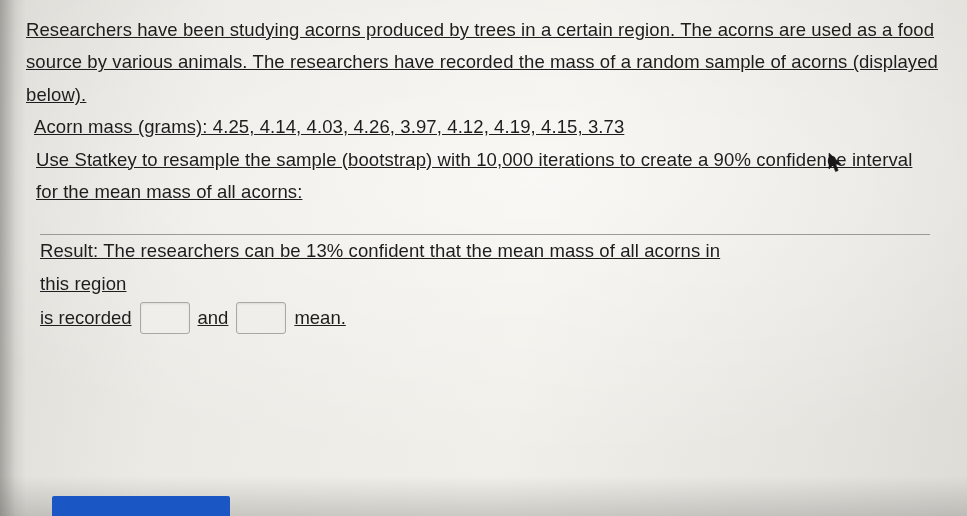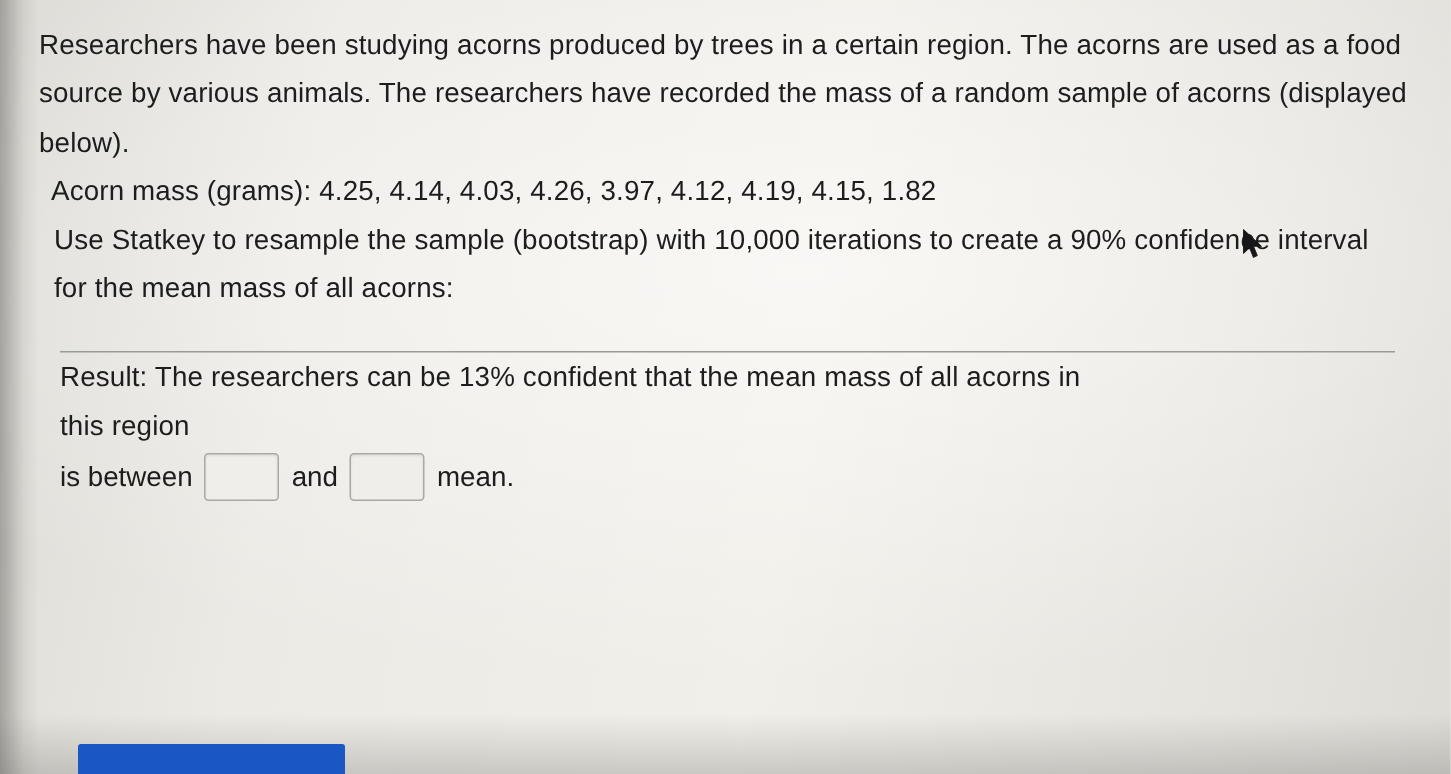--- a/index.html
+++ b/index.html
@@ -36,20 +36,21 @@
     height: 40px;
     background: linear-gradient(0deg, rgba(90,88,84,0.25) 0%, rgba(255,255,255,0) 100%);
     pointer-events: none;
   }
   .content {
     position: absolute;
     left: 0; top: 0;
     width: 772px;
     padding: 14px 26px 0 26px;
     box-sizing: border-box;
+    text-decoration: underline;
   }
   p.para {
     margin: 0;
     font-size: 18.5px;
     line-height: 1.75;
     letter-spacing: 0.1px;
   }
   .intro {
     width: 920px;
   }
@@ -123,30 +124,30 @@
 <body>
 
 <div class="page"></div>
 <div class="shadow-left"></div>
 <div class="shadow-bottom"></div>
 
 <div class="content">
 
   <p class="para intro">Researchers have been studying acorns produced by trees in a certain region. The acorns are used as a food source by various animals. The researchers have recorded the mass of a random sample of acorns (displayed below).</p>
 
-  <p class="para data-line">Acorn mass (grams): 4.25, 4.14, 4.03, 4.26, 3.97, 4.12, 4.19, 4.15, 1.82</p>
+  <p class="para data-line">Acorn mass (grams): 4.25, 4.14, 4.03, 4.26, 3.97, 4.12, 4.19, 4.15, 3.73</p>
 
   <p class="para task">Use Statkey to resample the sample (bootstrap) with 10,000 iterations to create a 90% confidence interval for the mean mass of all acorns:</p>
 
   <div class="divider"></div>
 
   <p class="para result">Result: The researchers can be 13% confident that the mean mass of all acorns in this region</p>
 
   <div class="answer-row">
-    <span>is between</span>
+    <span>is recorded</span>
     <input class="answer-box" type="text" value="" style="">
     <span>and</span>
     <input class="answer-box" type="text" value="" style="">
     <span>mean.</span>
   </div>
 
 </div>
 
 <button class="submit-button"></button>
 

